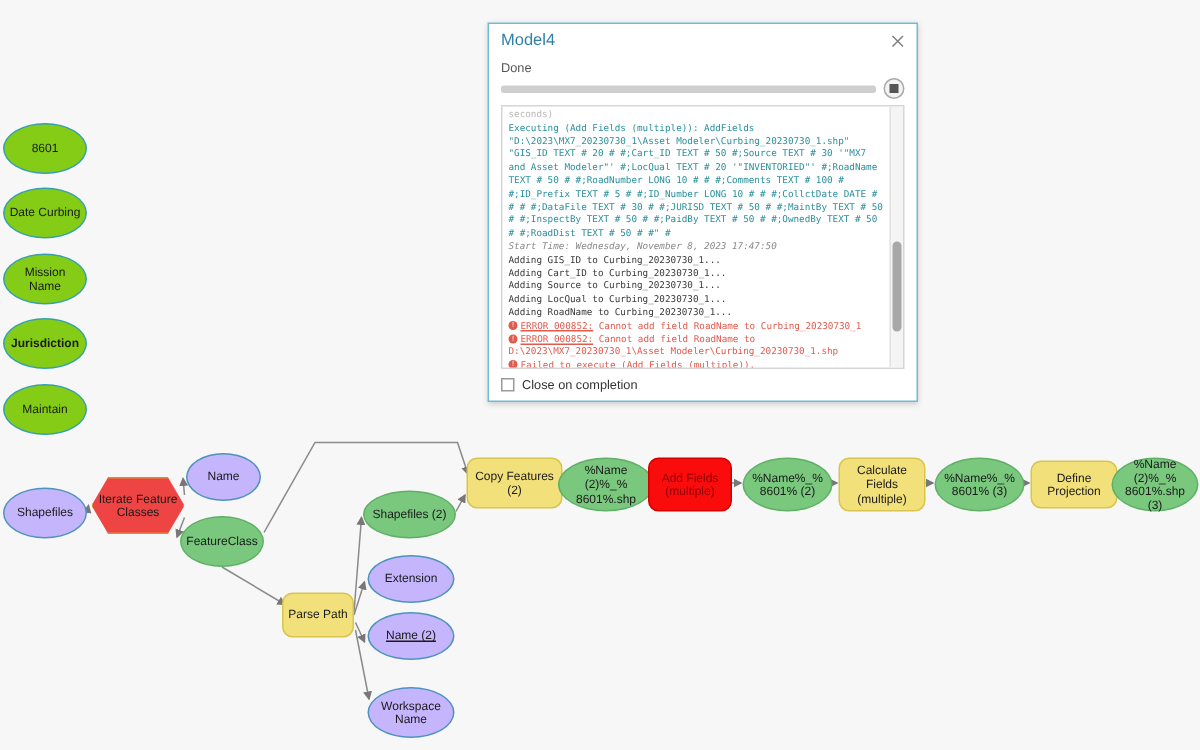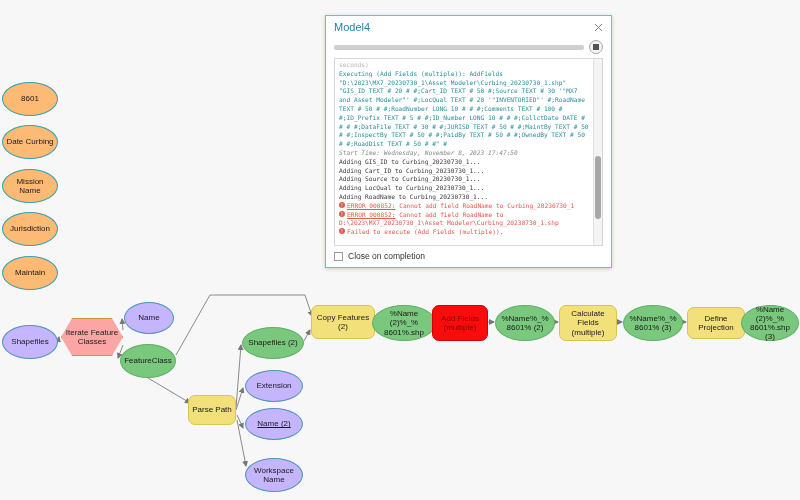--- a/index.html
+++ b/index.html
@@ -28,21 +28,21 @@
     white-space: pre-line;
     padding: 2px;
   }
   .node.oval-blue {
     background: #c4b5fd;
     border: 1px solid #4e93bd;
     border-radius: 50%;
     font-size: 8px;
   }
   .node.oval-teal {
-    background: #fdba74;
+    background: #84cc16;
     border: 1px solid #36a0ae;
     border-radius: 50%;
     font-size: 8px;
   }
   .node.oval-green {
     background: #79c87e;
     border: 1px solid #5fb066;
     border-radius: 50%;
     font-size: 8px;
   }
@@ -53,21 +53,21 @@
     font-size: 8px;
   }
   .node.rect-red {
     background: #fb0c0c;
     border: 1px solid #d40000;
     border-radius: 7px;
     font-size: 8px;
     color: #8d0000;
   }
   .node.hex-orange {
-    background: #fca5a5;
+    background: #ef4444;
     border: 1px solid #d4913b;
     font-size: 8px;
     clip-path: polygon(18% 0%, 82% 0%, 100% 50%, 82% 100%, 18% 100%, 0% 50%);
   }
 
   
   #wires { position: absolute; left: 0; top: 0; width: 800px; height: 500px; pointer-events: none; }
 
   
   #dialog {
@@ -232,21 +232,21 @@
       <path d="M617,322 L622,322"></path>
       <path d="M683,322 L686,322"></path>
       <path d="M745,322 L740,322"></path>
     </g>
   </svg>
 
   <div id="vars">
       <div class="node oval-teal" style="left: 2px; top: 82px; width: 56px; height: 34px;">8601</div>
       <div class="node oval-teal" style="left: 2px; top: 125px; width: 56px; height: 34px;">Date Curbing</div>
       <div class="node oval-teal" style="left: 2px; top: 169px; width: 56px; height: 34px;">Mission Name</div>
-      <div class="node oval-teal" style="left: 2px; top: 212px; width: 56px; height: 34px;">Jurisdiction</div>
+      <div class="node oval-teal" style="left: 2px; top: 212px; width: 56px; height: 34px; font-weight: bold;">Jurisdiction</div>
       <div class="node oval-teal" style="left: 2px; top: 256px; width: 56px; height: 34px;">Maintain</div>
     </div>
 
   <div id="nodes">
       <div class="node oval-blue" style="left: 2px; top: 325px; width: 56px; height: 34px;">Shapefiles</div>
       <div class="node hex-orange" style="left: 61px; top: 318px; width: 62px; height: 38px;">Iterate Feature
 Classes</div>
       <div class="node oval-blue" style="left: 124px; top: 302px; width: 50px; height: 32px;">Name</div>
       <div class="node oval-green" style="left: 120px; top: 344px; width: 56px; height: 34px;">FeatureClass</div>
       <div class="node rect-yellow" style="left: 188px; top: 395px; width: 48px; height: 30px;">Parse Path</div>
@@ -276,20 +276,21 @@
 
     <div id="dlg-titlebar">
       <div id="dlg-title">Model4</div>
       <div id="dlg-close">
         <svg width="13" height="13" viewBox="0 0 13 13">
           <path d="M3,3 L10,10 M10,3 L3,10" stroke="#555" stroke-width="1" fill="none"></path>
         </svg>
       </div>
     </div>
 
+    <div id="dlg-status">Done</div>
 
     <div id="dlg-progressrow">
       <div id="dlg-progress"></div>
       <div id="dlg-stop">
           <i></i>
         </div>
     </div>
 
     <div id="dlg-logwrap">
       <div id="dlg-log">

